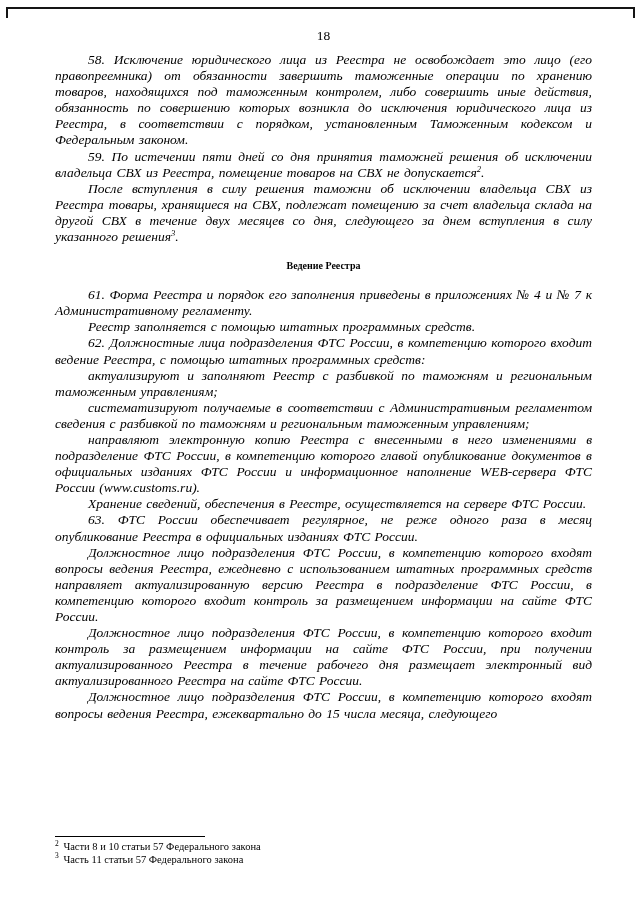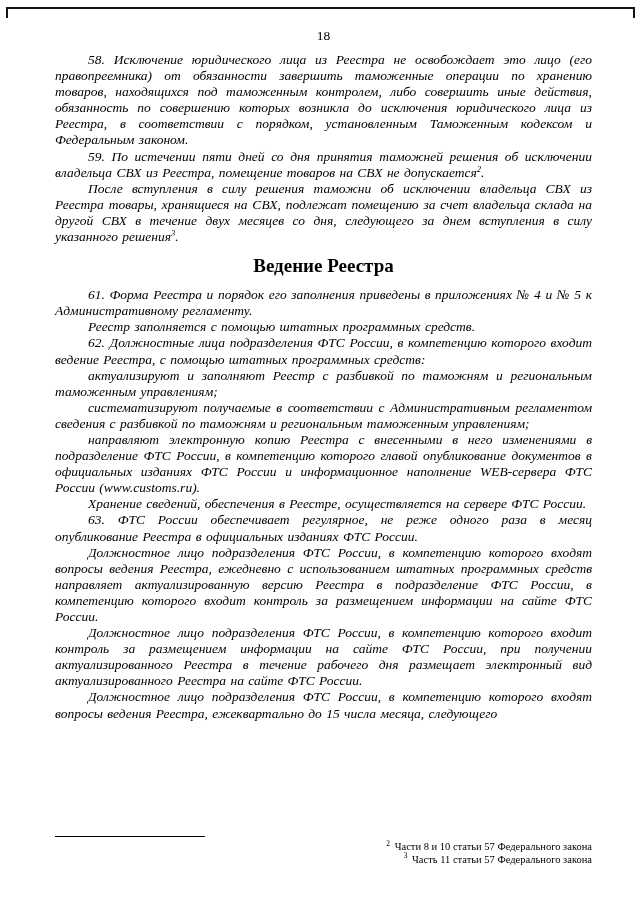--- a/index.html
+++ b/index.html
@@ -31,21 +31,21 @@
   }
   .doc-body p.paragraph {
     font-size: 13.5px;
     line-height: 16.1px;
     text-align: justify;
     text-indent: 33px;
     word-spacing: 1px;
     font-style: italic;
   }
   .doc-body h2.heading {
-    font-size: 19px;
+    font-size: 10px;
     font-weight: bold;
     text-align: center;
     line-height: 16px;
     margin: 13px 0 13px 0;
   }
   sup {
     font-size: 8.5px;
     line-height: 0;
     vertical-align: super;
   }
@@ -55,36 +55,35 @@
     bottom: 34px;
     font-size: 10.5px;
   }
   .fn-rule {
     width: 150px;
     border-top: 1px solid #000;
     margin-bottom: 4px;
   }
   .footnote {
     line-height: 12.5px;
-    text-align: right;
   }
   .footnote sup { font-size: 7.5px; margin-right: 2px; }
 </style>
 </head>
 <body>
 
 <div class="page">
   <div class="frame-top"></div>
   <div class="page-number">18</div>
   <div class="doc-body">
       <p class="paragraph">58. Исключение юридического лица из Реестра не освобождает это лицо (его правопреемника) от обязанности завершить таможенные операции по хранению товаров, находящихся под таможенным контролем, либо совершить иные действия, обязанность по совершению которых возникла до исключения юридического лица из Реестра, в соответствии с порядком, установленным Таможенным кодексом и Федеральным законом.</p>
       <p class="paragraph">59. По истечении пяти дней со дня принятия таможней решения об исключении владельца СВХ из Реестра, помещение товаров на СВХ не допускается<sup>2</sup>.</p>
       <p class="paragraph">После вступления в силу решения таможни об исключении владельца СВХ из Реестра товары, хранящиеся на СВХ, подлежат помещению за счет владельца склада на другой СВХ в течение двух месяцев со дня, следующего за днем вступления в силу указанного решения<sup>3</sup>.</p>
       <h2 class="heading">Ведение Реестра</h2>
-      <p class="paragraph">61. Форма Реестра и порядок его заполнения приведены в приложениях № 4 и № 5 к Административному регламенту.</p>
+      <p class="paragraph">61. Форма Реестра и порядок его заполнения приведены в приложениях № 4 и № 7 к Административному регламенту.</p>
       <p class="paragraph">Реестр заполняется с помощью штатных программных средств.</p>
       <p class="paragraph">62. Должностные лица подразделения ФТС России, в компетенцию которого входит ведение Реестра, с помощью штатных программных средств:</p>
       <p class="paragraph">актуализируют и заполняют Реестр с разбивкой по таможням и региональным таможенным управлениям;</p>
       <p class="paragraph">систематизируют получаемые в соответствии с Административным регламентом сведения с разбивкой по таможням и региональным таможенным управлениям;</p>
       <p class="paragraph">направляют электронную копию Реестра с внесенными в него изменениями в подразделение ФТС России, в компетенцию которого главой опубликование документов в официальных изданиях ФТС России и информационное наполнение WEB-сервера ФТС России (www.customs.ru).</p>
       <p class="paragraph">Хранение сведений, обеспечения в Реестре, осуществляется на сервере ФТС России.</p>
       <p class="paragraph">63. ФТС России обеспечивает регулярное, не реже одного раза в месяц опубликование Реестра в официальных изданиях ФТС России.</p>
       <p class="paragraph">Должностное лицо подразделения ФТС России, в компетенцию которого входят вопросы ведения Реестра, ежедневно с использованием штатных программных средств направляет актуализированную версию Реестра в подразделение ФТС России, в компетенцию которого входит контроль за размещением информации на сайте ФТС России.</p>
       <p class="paragraph">Должностное лицо подразделения ФТС России, в компетенцию которого входит контроль за размещением информации на сайте ФТС России, при получении актуализированного Реестра в течение рабочего дня размещает электронный вид актуализированного Реестра на сайте ФТС России.</p>
       <p class="paragraph">Должностное лицо подразделения ФТС России, в компетенцию которого входят вопросы ведения Реестра, ежеквартально до 15 числа месяца, следующего</p>

